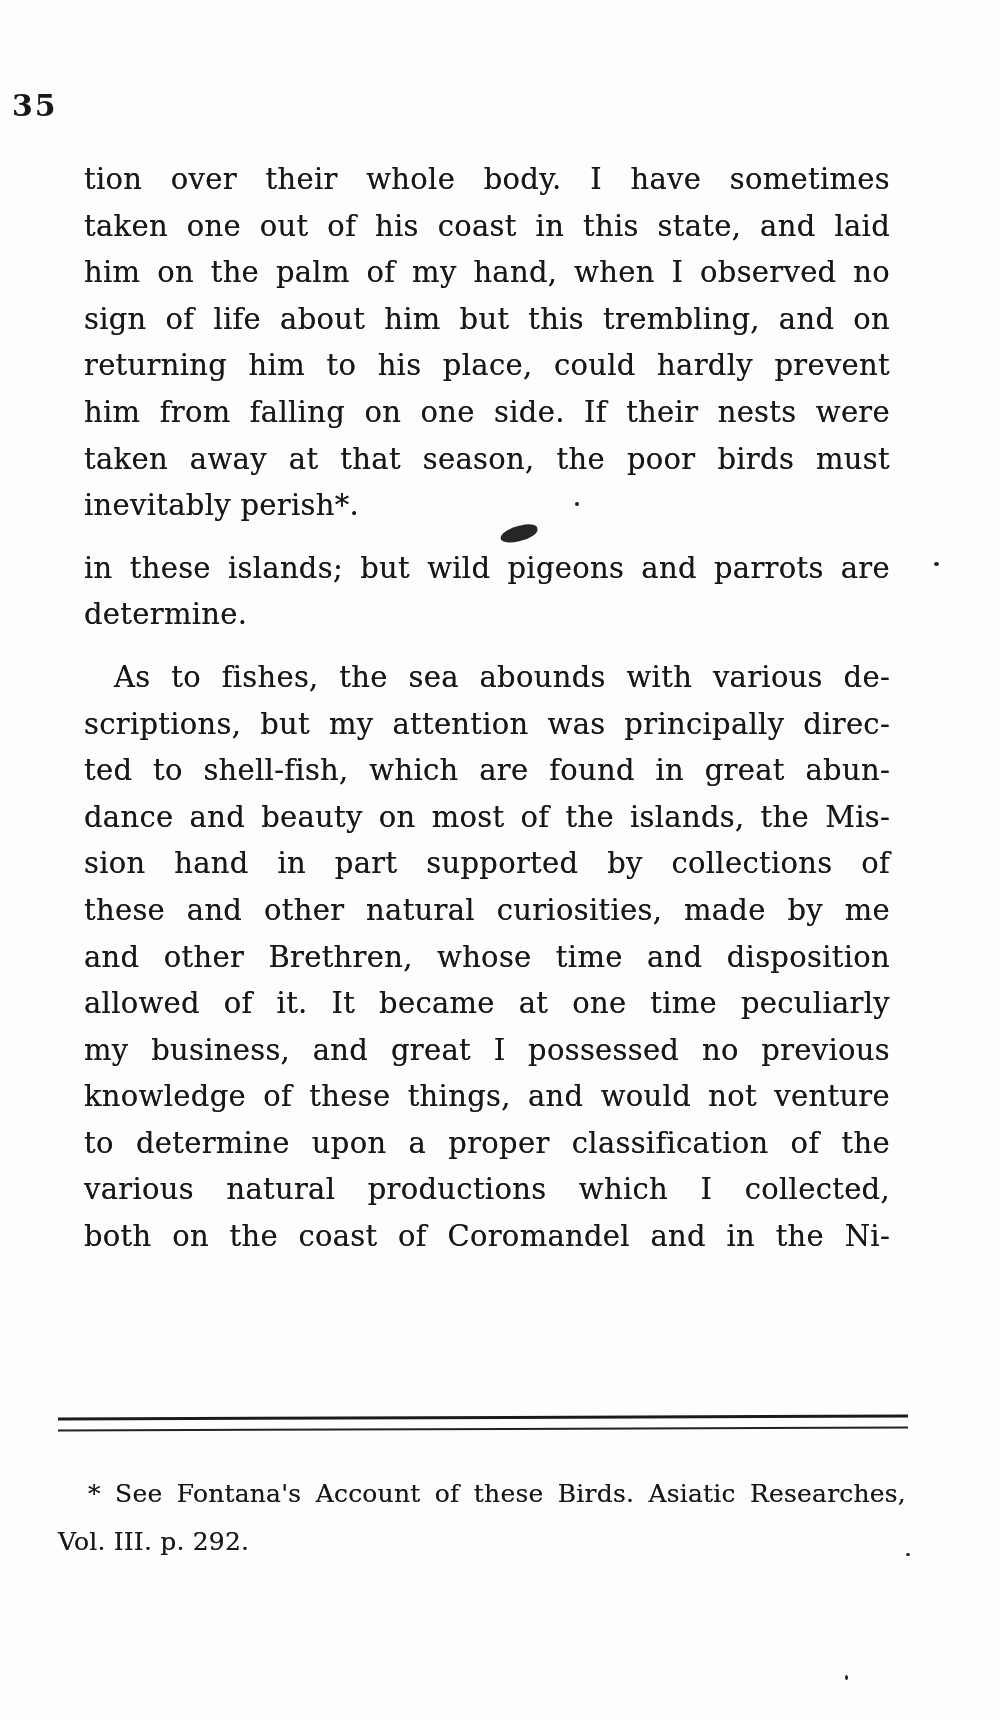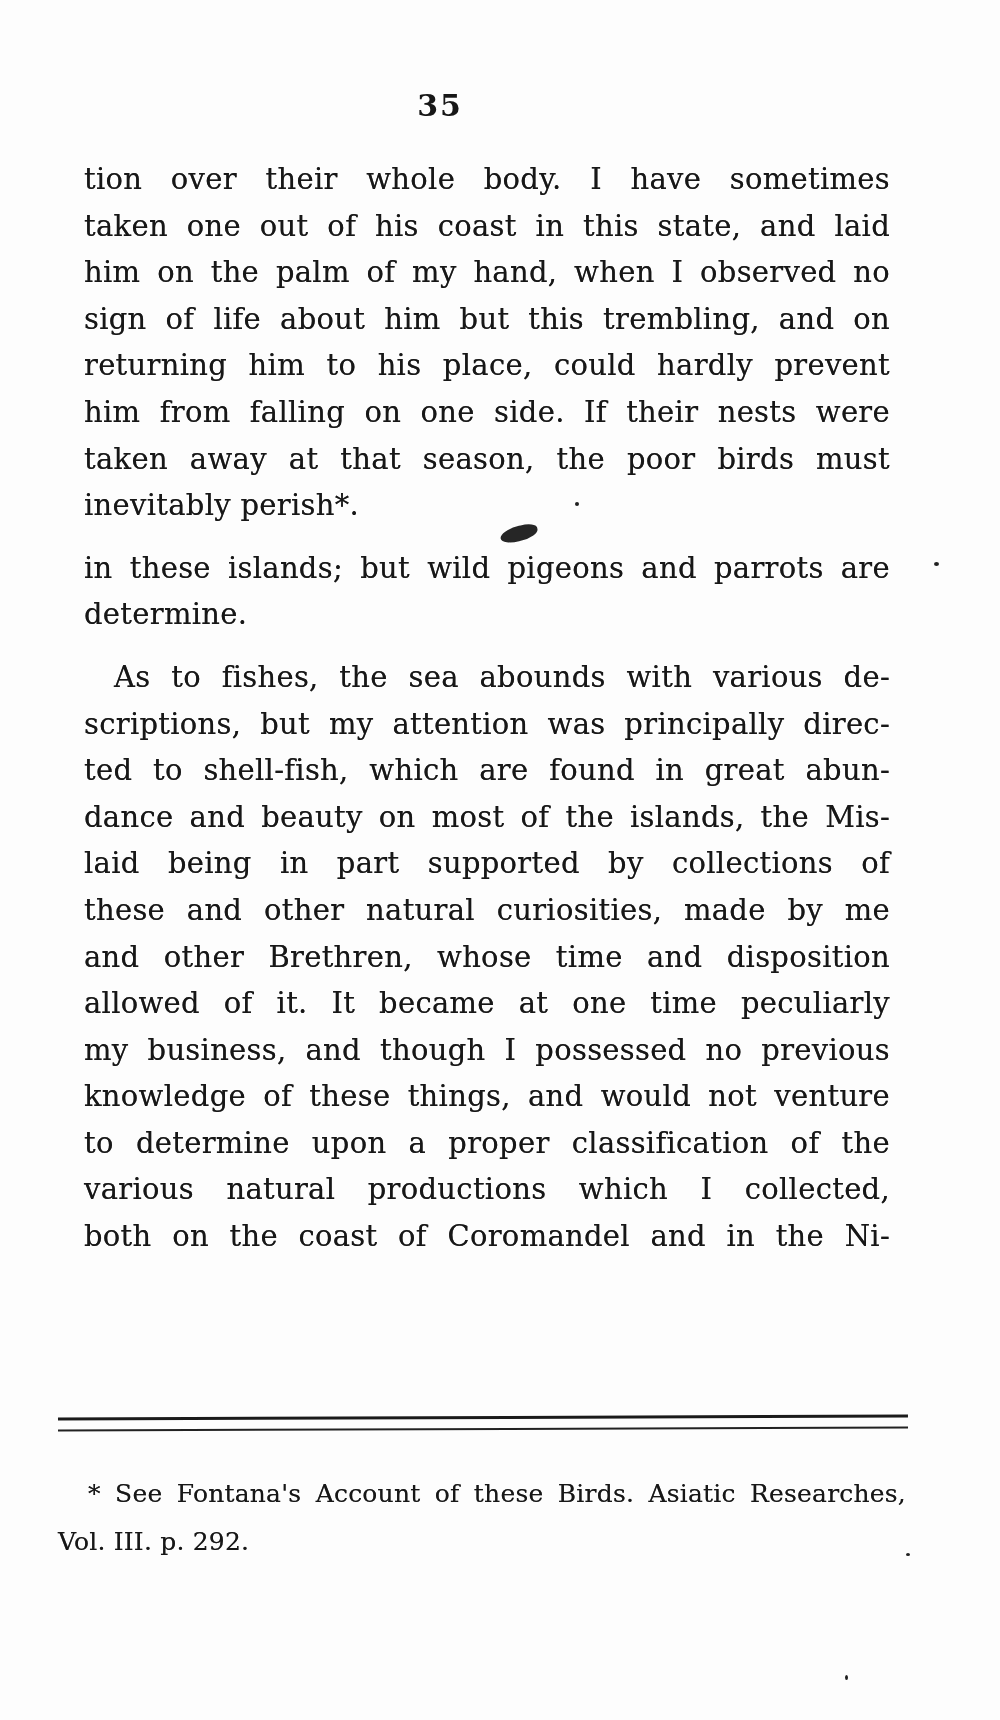--- a/index.html
+++ b/index.html
@@ -12,23 +12,22 @@
     width: 1000px;
     height: 1720px;
     background: #fdfdfd;
     font-family: "DejaVu Serif", serif;
     color: #171717;
     overflow: hidden;
   }
   .pageno {
     position: absolute;
     top: 88px;
-    left: 0;
+    left: 12px;
     width: 880px;
-    text-align: center;
     font-size: 30px;
     font-weight: bold;
     letter-spacing: 2px;
   }
   .body-text {
     position: absolute;
     top: 140px;
     left: 68px;
     width: 838px;
     font-size: 29px;
@@ -102,25 +101,25 @@
       </div>
       <div class="para">
         <div class="line">in these islands; but wild pigeons and parrots are</div>
         <div class="line flush">determine.</div>
       </div>
       <div class="para">
         <div class="line indent">As to fishes, the sea abounds with various de-</div>
         <div class="line">scriptions, but my attention was principally direc-</div>
         <div class="line">ted to shell-fish, which are found in great abun-</div>
         <div class="line">dance and beauty on most of the islands, the Mis-</div>
-        <div class="line">laid being in part supported by collections of</div>
+        <div class="line">sion hand in part supported by collections of</div>
         <div class="line">these and other natural curiosities, made by me</div>
         <div class="line">and other Brethren, whose time and disposition</div>
         <div class="line">allowed of it.  It became at one time peculiarly</div>
-        <div class="line">my business, and though I possessed no previous</div>
+        <div class="line">my business, and great I possessed no previous</div>
         <div class="line">knowledge of these things, and would not venture</div>
         <div class="line">to determine upon a proper classification of the</div>
         <div class="line">various natural productions which I collected,</div>
         <div class="line">both on the coast of Coromandel and in the Ni-</div>
       </div>
     </div>
 
   <span class="ink-blot"></span>
   <span class="speck s1"></span>
   <span class="speck s2"></span>

